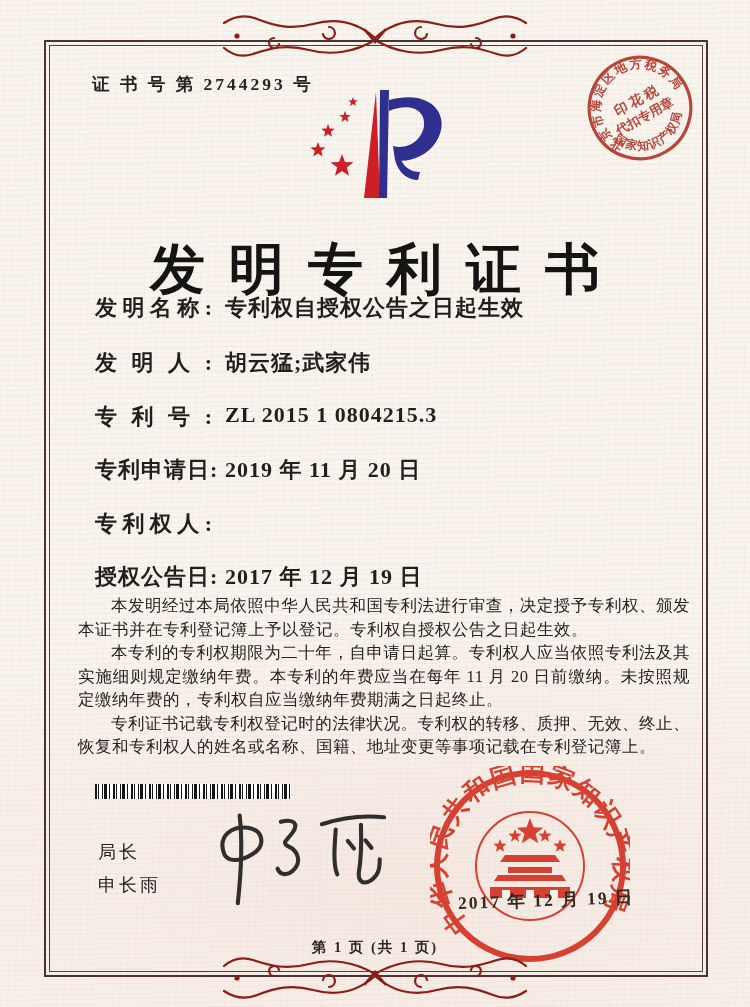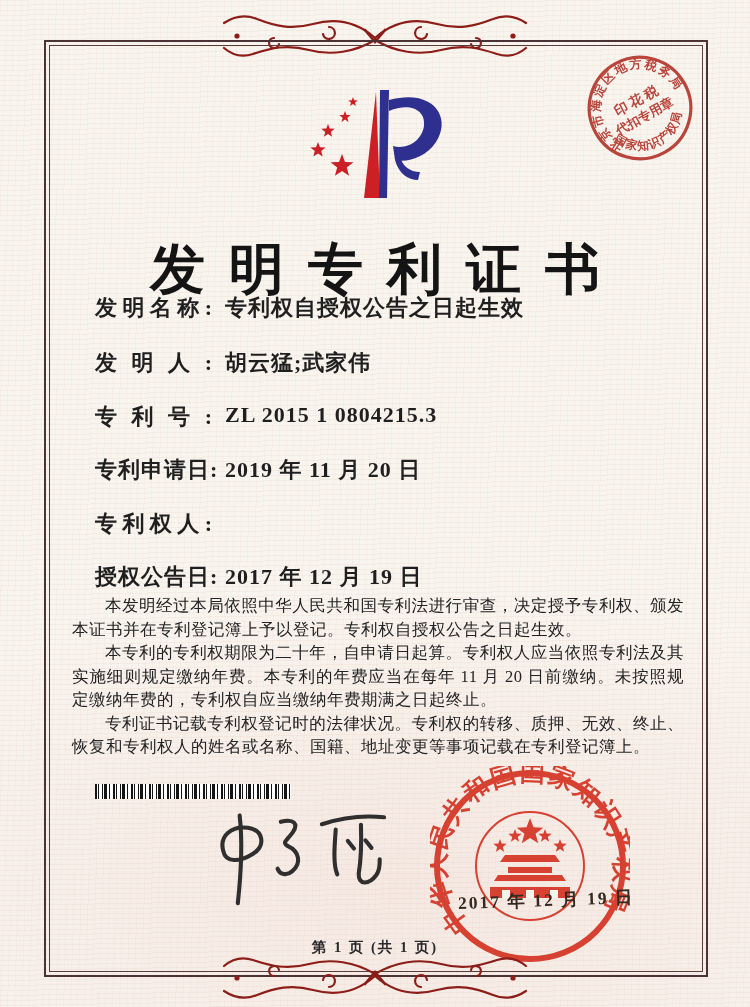--- a/index.html
+++ b/index.html
@@ -16,21 +16,21 @@
   .frame-inner{position:absolute;inset:3px;border:1px solid #5a3d3d;}
   .cert-no{position:absolute;left:92px;top:72px;font-size:17.5px;font-weight:700;letter-spacing:3px;color:#242424;}
   .title{position:absolute;left:0;right:0;top:196px;text-align:center;font-size:55px;font-weight:700;
          letter-spacing:24px;text-indent:24px;color:#141414;}
   .fields{position:absolute;left:95px;top:0;width:600px;}
   .frow{position:absolute;left:0;display:flex;align-items:flex-start;font-size:22px;font-weight:700;
         letter-spacing:1px;white-space:nowrap;}
   .flabel{display:inline-block;width:118px;text-align:justify;text-align-last:justify;flex:none;}
   .fvalue{margin-left:12px;}
   .frow.r1{top:293px}.frow.r2{top:348px}.frow.r3{top:402px}.frow.r4{top:455px}.frow.r5{top:509px}.frow.r6{top:562px}
-  .body-text{position:absolute;left:72px;top:594px;width:612px;font-size:16.5px;line-height:23.5px;
+  .body-text{position:absolute;left:78px;top:594px;width:612px;font-size:16.5px;line-height:23.5px;
              text-align:justify;letter-spacing:0.5px;color:#232323;}
   .body-text p{margin:0;text-indent:2em;}
   .barcode{position:absolute;left:95px;top:784px;width:196px;height:15px;
     background:repeating-linear-gradient(90deg,#141414 0 2px,#fdfdfd 2px 3px,#141414 3px 4px,#fdfdfd 4px 7px,
     #141414 7px 8px,#fdfdfd 8px 9px,#141414 9px 12px,#fdfdfd 12px 14px,#141414 14px 15px,#fdfdfd 15px 18px);}
   .signer{position:absolute;left:98px;top:836px;font-size:18px;letter-spacing:3px;line-height:33px;color:#222;}
   .signature-svg{position:absolute;left:208px;top:808px;transform:rotate(-2deg);}
   .logo-svg{position:absolute;left:296px;top:84px;}
   .stamp-svg{position:absolute;left:572px;top:40px;transform:rotate(-29deg);opacity:.93;}
   .seal-svg{position:absolute;left:430px;top:766px;opacity:.96;}
@@ -57,20 +57,21 @@
       </g>
       <use href="#ornR" xlink:href="#ornR" transform="scale(-1,1) translate(-314,0)" xmlns:xlink="http://www.w3.org/1999/xlink"></use>
       <path d="M147,16 L157,28 L167,16" stroke-width="2.6"></path>
     </g>
   </svg>
 
   <div class="frame">
       <div class="frame-inner"></div>
     </div>
 
+  <div class="cert-no">证 书 号 第 2744293 号</div>
 
   <svg class="logo-svg" width="172" height="120" viewBox="0 0 172 120">
     <polygon points="80,8 68,114 84,114" fill="#cc2026"></polygon>
     <polygon points="84,6 93,6 91,114 83,114" fill="#2f2f8f"></polygon>
     <path d="M93,16 C138,4 156,34 140,58 C130,73 112,79 99,76 L97,62 C112,66 126,56 128,42 C130,26 114,18 93,27 Z" fill="#2f2f8f"></path>
     <path d="M99,76 C103,90 112,96 122,96 L124,88 C114,88 106,82 104,72 Z" fill="#2f2f8f"></path>
     <polygon fill="#cc2026" points="46.0,70.0 49.0,77.9 57.4,78.3 50.8,83.6 53.1,91.7 46.0,87.0 38.9,91.7 41.2,83.6 34.6,78.3 43.0,77.9"></polygon>
     <polygon fill="#cc2026" points="22.0,58.0 24.0,63.3 29.6,63.5 25.2,67.0 26.7,72.5 22.0,69.4 17.3,72.5 18.8,67.0 14.4,63.5 20.0,63.3"></polygon>
     <polygon fill="#cc2026" points="32.0,40.0 33.7,44.6 38.7,44.8 34.8,47.9 36.1,52.7 32.0,49.9 27.9,52.7 29.2,47.9 25.3,44.8 30.3,44.6"></polygon>
     <polygon fill="#cc2026" points="49.0,27.0 50.5,31.0 54.7,31.1 51.4,33.8 52.5,37.9 49.0,35.5 45.5,37.9 46.6,33.8 43.3,31.1 47.5,31.0"></polygon>
@@ -122,20 +123,24 @@
   </div>
 
   <div class="body-text">
     <p>本发明经过本局依照中华人民共和国专利法进行审查，决定授予专利权、颁发本证书并在专利登记簿上予以登记。专利权自授权公告之日起生效。</p>
     <p>本专利的专利权期限为二十年，自申请日起算。专利权人应当依照专利法及其实施细则规定缴纳年费。本专利的年费应当在每年 11 月 20 日前缴纳。未按照规定缴纳年费的，专利权自应当缴纳年费期满之日起终止。</p>
     <p>专利证书记载专利权登记时的法律状况。专利权的转移、质押、无效、终止、恢复和专利权人的姓名或名称、国籍、地址变更等事项记载在专利登记簿上。</p>
   </div>
 
   <div class="barcode"></div>
 
+  <div class="signer">
+    <div>局长</div>
+    <div>申长雨</div>
+  </div>
 
   <svg class="signature-svg" width="195" height="100" viewBox="0 0 200 100">
     <g fill="none" stroke="#1b1b1b" stroke-width="4.2" stroke-linecap="round" stroke-linejoin="round" opacity="0.9">
       <path d="M16,40 C12,24 26,14 42,17 C58,20 60,36 46,44 C32,52 18,52 16,40 Z"></path>
       <path d="M34,4 C36,28 33,66 29,94"></path>
       <path d="M76,12 C90,9 94,15 88,23 C82,31 76,33 82,37 C94,43 96,55 86,63 C80,68 73,66 71,60"></path>
       <path d="M118,16 C138,10 160,8 182,11"></path>
       <path d="M132,22 C130,40 128,58 132,68"></path>
       <path d="M158,18 C158,40 156,58 154,68 C153,80 164,80 172,70 C175,66 176,60 176,54"></path>
       <path d="M144,34 L150,42"></path>

